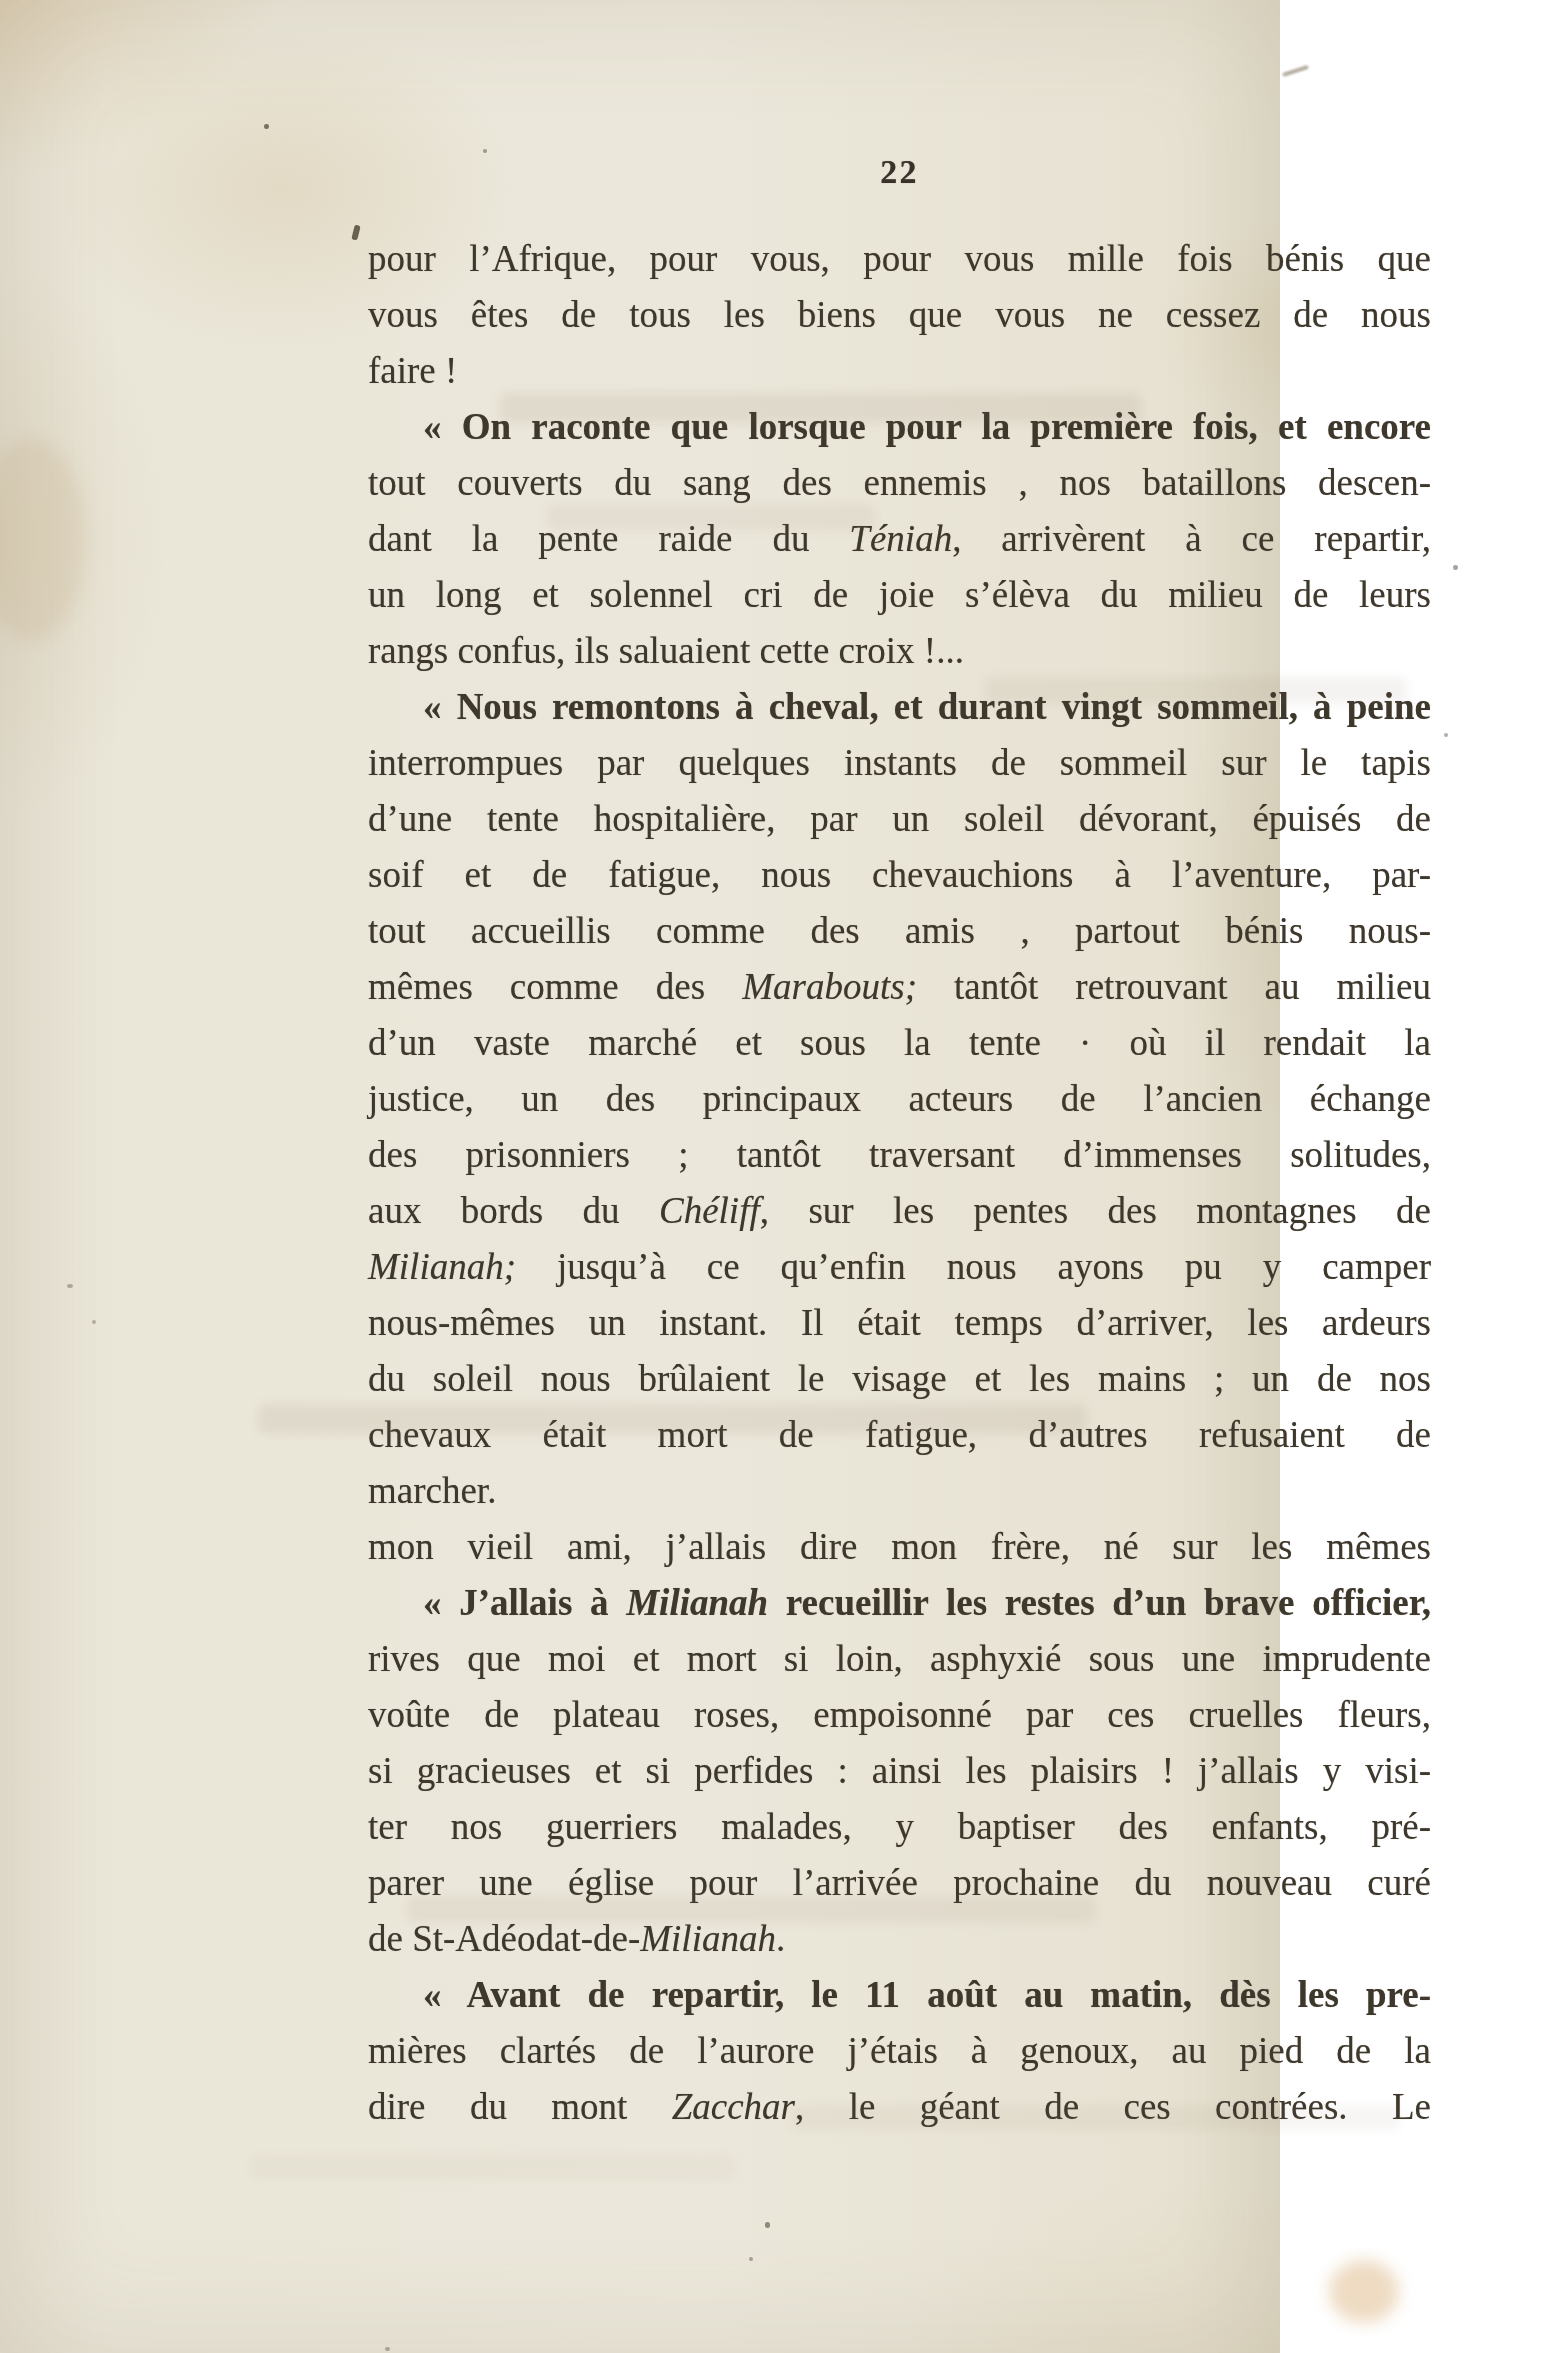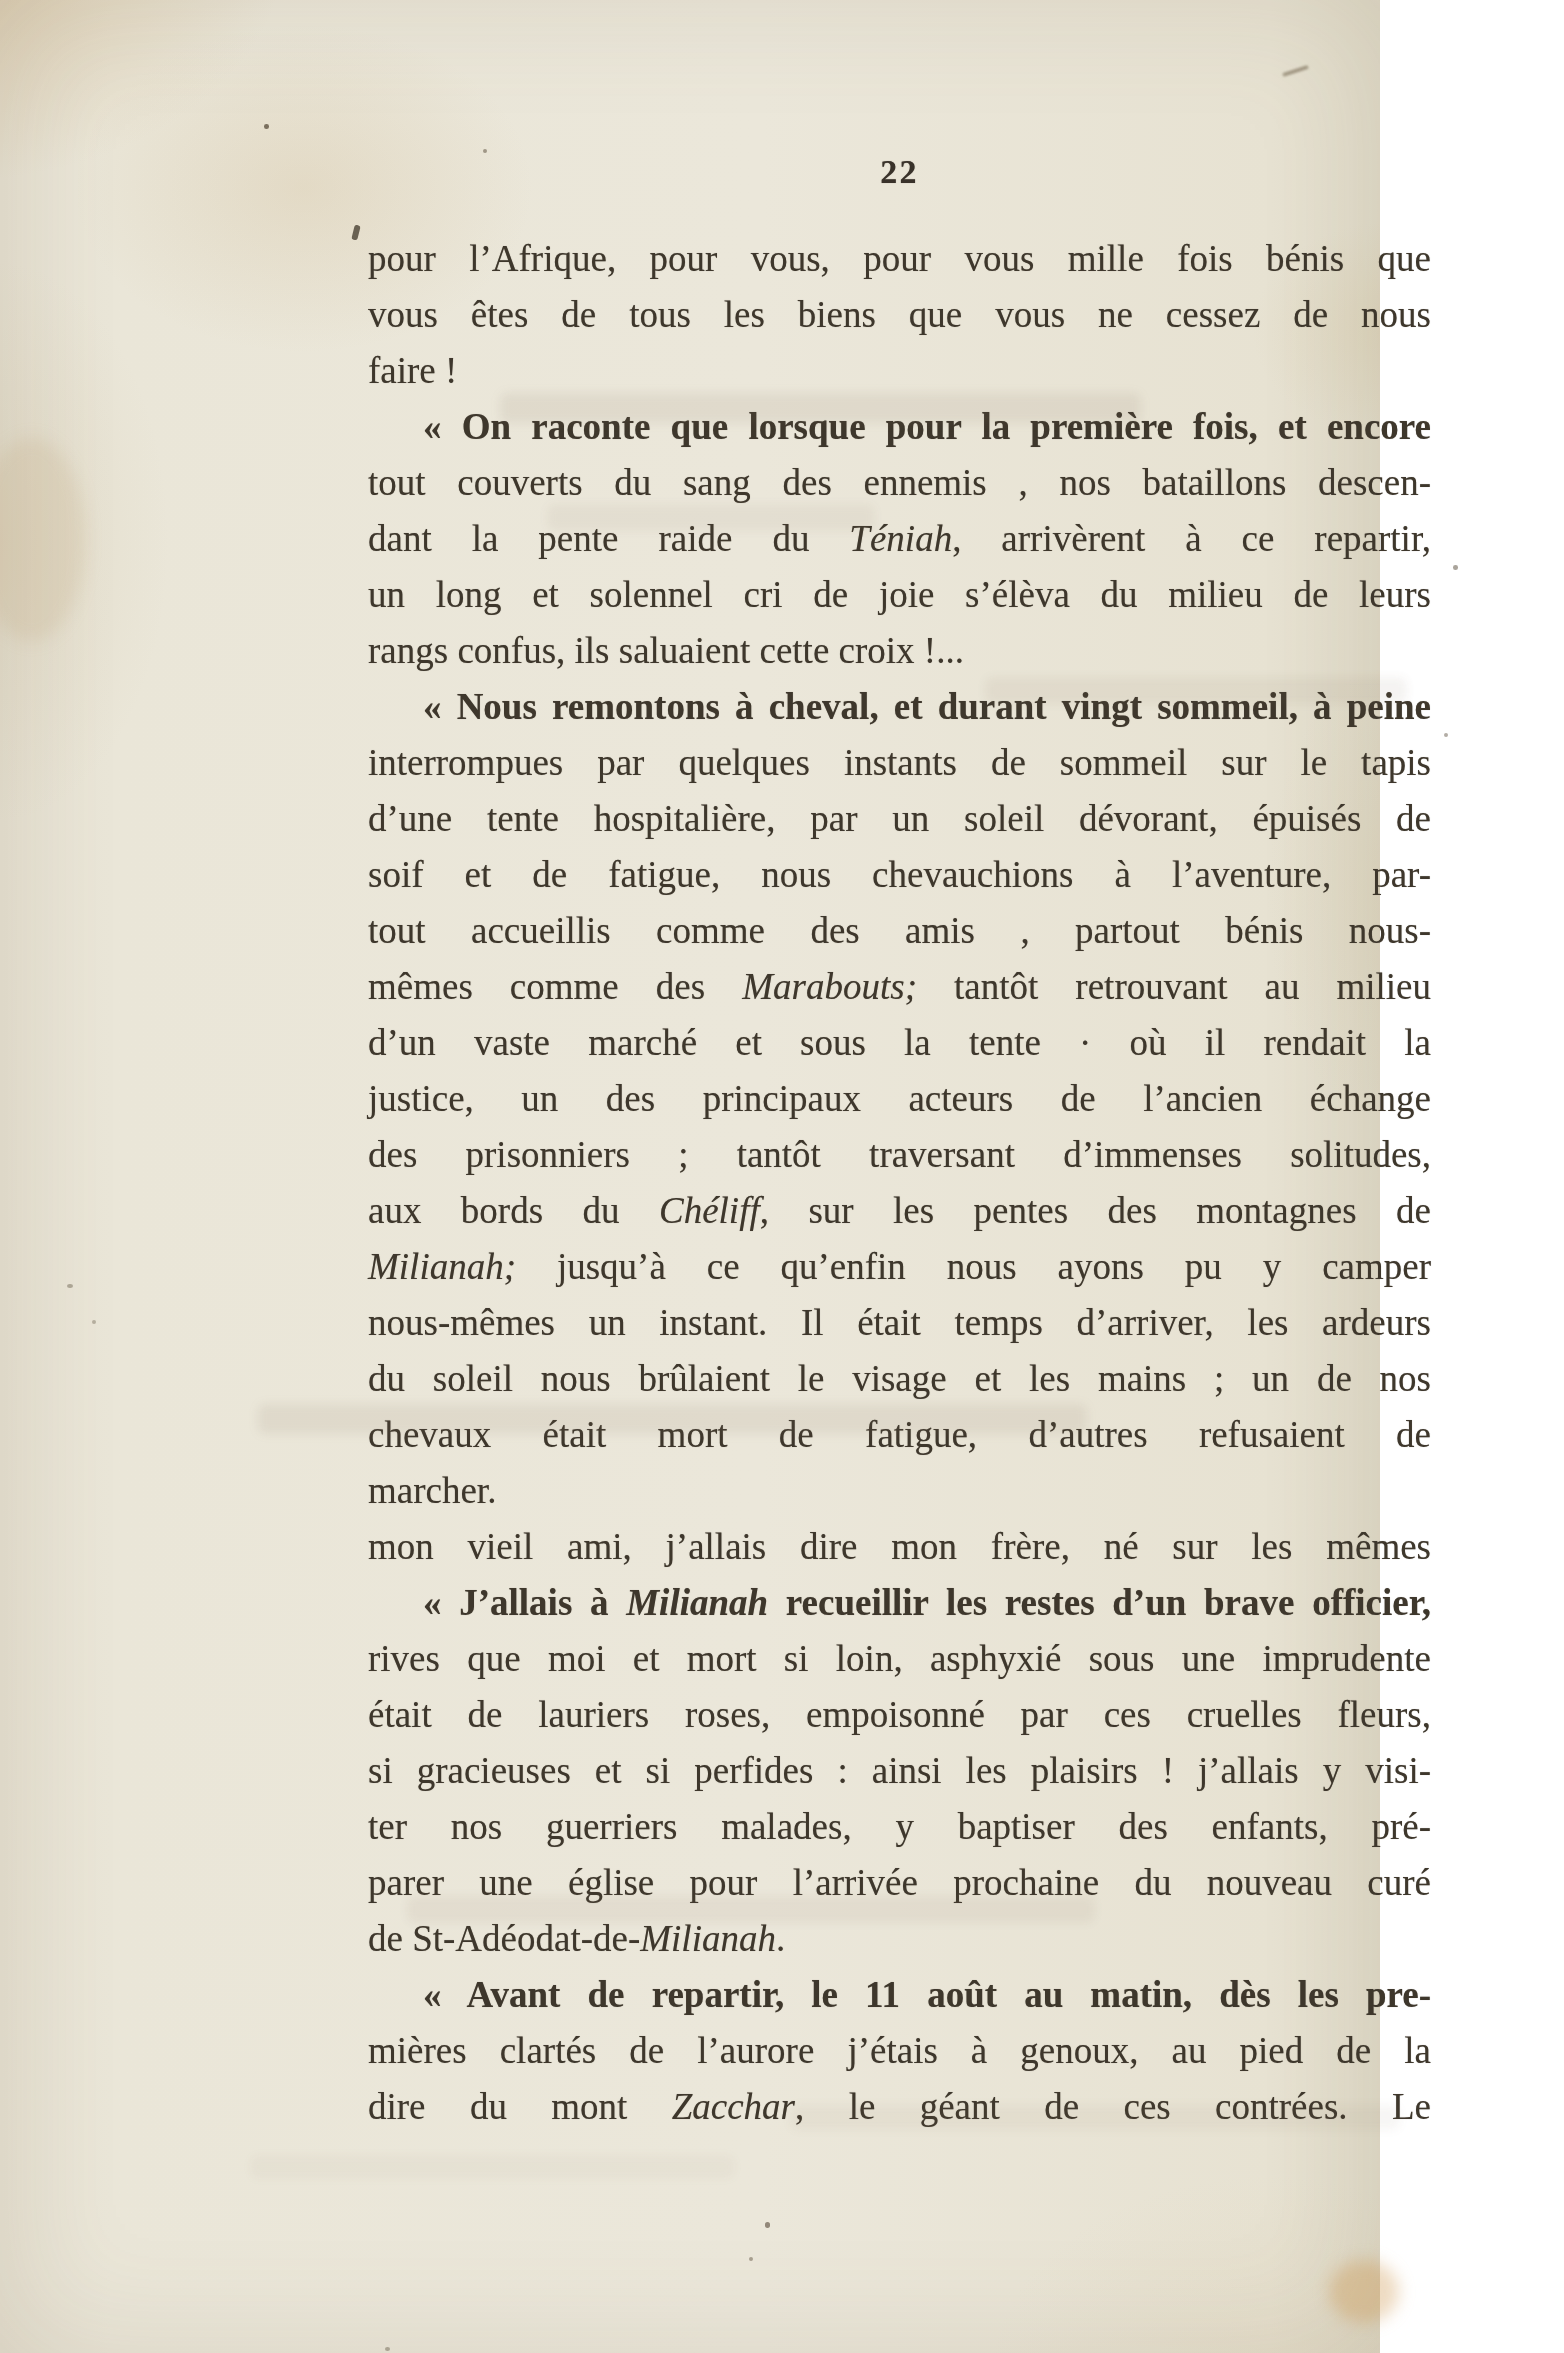--- a/index.html
+++ b/index.html
@@ -1,21 +1,21 @@
 <!DOCTYPE html>
 <html lang="fr" style="font-size:12.5px"><head>
 <meta charset="utf-8">
 <style>
   html,body{margin:0;padding:0;}
   body{
     width:1565px;height:2354px;overflow:hidden;
     font-family:"Liberation Serif", serif;
   }
   .page{
-    position:relative;width:1380px;height:2354px;
+    position:relative;width:1280px;height:2354px;
     background:
       radial-gradient(485px 328px at -4% -2%, rgba(197,164,112,.38), rgba(197,164,112,0) 70%),
       radial-gradient(328px 235px at 22% 8%,  rgba(196,168,120,.20), rgba(196,168,120,0) 70%),
       radial-gradient(235px 391px at 0% 23%,  rgba(190,170,130,.16), rgba(190,170,130,0) 72%),
       radial-gradient(203px 156px at 101% 14%, rgba(205,186,140,.22), rgba(205,186,140,0) 70%),
       radial-gradient(172px 328px at 100.5% 38%, rgba(206,190,150,.16), rgba(206,190,150,0) 70%),
       radial-gradient(391px 282px at 92% 101%, rgba(210,190,150,.14), rgba(210,190,150,0) 72%),
       linear-gradient(90deg, #e6e1d2 0%, #eae6d8 8%, #ebe7da 55%, #e7e2d2 92%, #e0dbc9 100%);
     box-shadow: inset 0 0 125px rgba(120,100,70,.14);
   }
@@ -80,21 +80,21 @@
       <div class="line"><span>des prisonniers ; tantôt traversant d’immenses solitudes,</span></div>
       <div class="line"><span>aux bords du </span><span class="it">Chéliff</span><span>, sur les pentes des montagnes de</span></div>
       <div class="line"><span class="it">Milianah;</span><span> jusqu’à ce qu’enfin nous ayons pu y camper</span></div>
       <div class="line"><span>nous-mêmes un instant. Il était temps d’arriver, les ardeurs</span></div>
       <div class="line"><span>du soleil nous brûlaient le visage et les mains ; un de nos</span></div>
       <div class="line"><span>chevaux était mort de fatigue, d’autres refusaient de</span></div>
       <div class="line flush"><span>marcher.</span></div>
       <div class="line"><span>mon vieil ami, j’allais dire mon frère, né sur les mêmes</span></div>
       <div class="line indent"><span>« J’allais à </span><span class="it">Milianah</span><span> recueillir les restes d’un brave officier,</span></div>
       <div class="line"><span>rives que moi et mort si loin, asphyxié sous une imprudente</span></div>
-      <div class="line"><span>était de lauriers roses, empoisonné par ces cruelles fleurs,</span></div>
+      <div class="line"><span>voûte de plateau roses, empoisonné par ces cruelles fleurs,</span></div>
       <div class="line"><span>si gracieuses et si perfides : ainsi les plaisirs ! j’allais y visi-</span></div>
       <div class="line"><span>ter nos guerriers malades, y baptiser des enfants, pré-</span></div>
       <div class="line"><span>parer une église pour l’arrivée prochaine du nouveau curé</span></div>
       <div class="line flush"><span>de St-Adéodat-de-</span><span class="it">Milianah</span><span>.</span></div>
       <div class="line indent"><span>« Avant de repartir, le 11 août au matin, dès les pre-</span></div>
       <div class="line"><span>mières clartés de l’aurore j’étais à genoux, au pied de la</span></div>
       <div class="line"><span>dire du mont </span><span class="it">Zacchar</span><span>, le géant de ces contrées. Le</span></div>
     </div>
 
   <div class="ghost" style="left:500px;top:393px;width:641px;height:30px;"></div>

